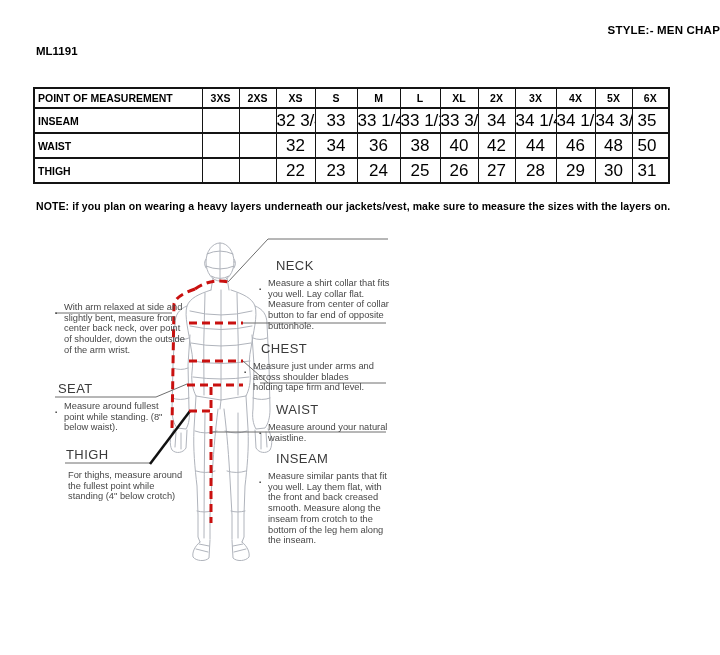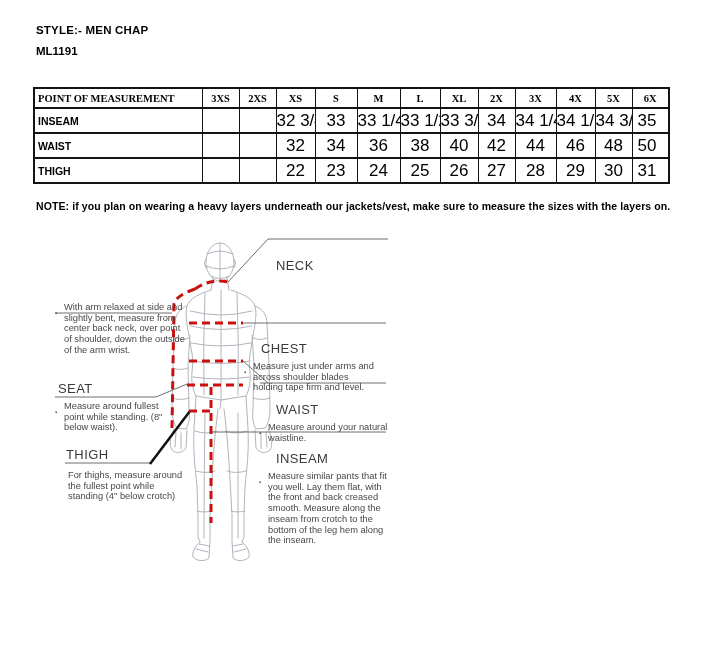--- a/index.html
+++ b/index.html
@@ -1,32 +1,32 @@
 <!DOCTYPE html>
 <html><head>
 <meta charset="utf-8">
 <style>
   html,body{margin:0;padding:0;}
   body{
     width:720px;height:655px;background:#ffffff;overflow:hidden;
     font-family:"Liberation Sans","DejaVu Sans",sans-serif;color:#000;
     position:relative;
   }
-  .doc-title{margin:24px 0 0 36px;font-size:11.5px;font-weight:bold;letter-spacing:.2px;}
+  .doc-title{margin:24px 0 0 36px;font-size:11.5px;font-weight:bold;letter-spacing:.2px;text-align:right;}
   .doc-code{margin:9px 0 0 36px;font-size:11.5px;font-weight:bold;}
   table.size-chart{
     border-collapse:collapse;margin:30px 0 0 33px;table-layout:fixed;width:635px;
     border:2px solid #141414;
   }
   table.size-chart th,table.size-chart td{
     border-left:1px solid #141414;border-right:1px solid #141414;
     border-top:2px solid #141414;border-bottom:2px solid #141414;
     padding:0;overflow:hidden;white-space:nowrap;
   }
-  table.size-chart th{height:18px;font-size:10.5px;font-weight:bold;text-align:center;font-family:Liberation Serif, serif;}
+  table.size-chart th{height:18px;font-size:10.5px;font-weight:bold;text-align:center;}
   table.size-chart th.pom{text-align:left;padding-left:3px;}
   table.size-chart td{height:23px;font-size:17px;text-align:center;}
   table.size-chart td.rowlabel{font-weight:bold;font-size:10.5px;text-align:left;padding-left:3px;}
   table.size-chart tbody td:last-child{text-align:left;padding-left:5px;}
   .note{margin:16px 0 0 36px;font-size:10.5px;font-weight:bold;letter-spacing:.1px;width:660px;}
   .diagram{position:relative;width:720px;height:432px;margin-top:11px;}
   .diagram svg{position:absolute;left:0;top:0;}
   .dlabel{position:absolute;}
   .dhead{
     font-size:13px;line-height:15px;color:#3a3a3a;letter-spacing:.4px;
@@ -174,20 +174,24 @@
       <path d="M189,100 H243"></path>
       <path d="M189,138 H243"></path>
       <path d="M187,162 H243"></path>
       <path d="M189,188 H214"></path>
       <path d="M211,164 V300"></path>
     </g>
   </svg>
 
   <div class="dlabel" style="left:259px;top:0px;width:136px">
     <div class="dhead indent">NECK</div>
+    <div class="dtext">
+        <span class="bullet"></span>
+        <span class="tx">Measure a shirt collar that fits you well. Lay collar flat. Measure from center of collar button to far end of opposite buttonhole.</span>
+      </div>
   </div>
   <div class="dlabel" style="left:244px;top:83px;width:136px">
     <div class="dhead indent">CHEST</div>
     <div class="dtext">
         <span class="bullet"></span>
         <span class="tx">Measure just under arms and across shoulder blades holding tape firm and level.</span>
       </div>
   </div>
   <div class="dlabel" style="left:259px;top:144px;width:136px">
     <div class="dhead indent">WAIST</div>

